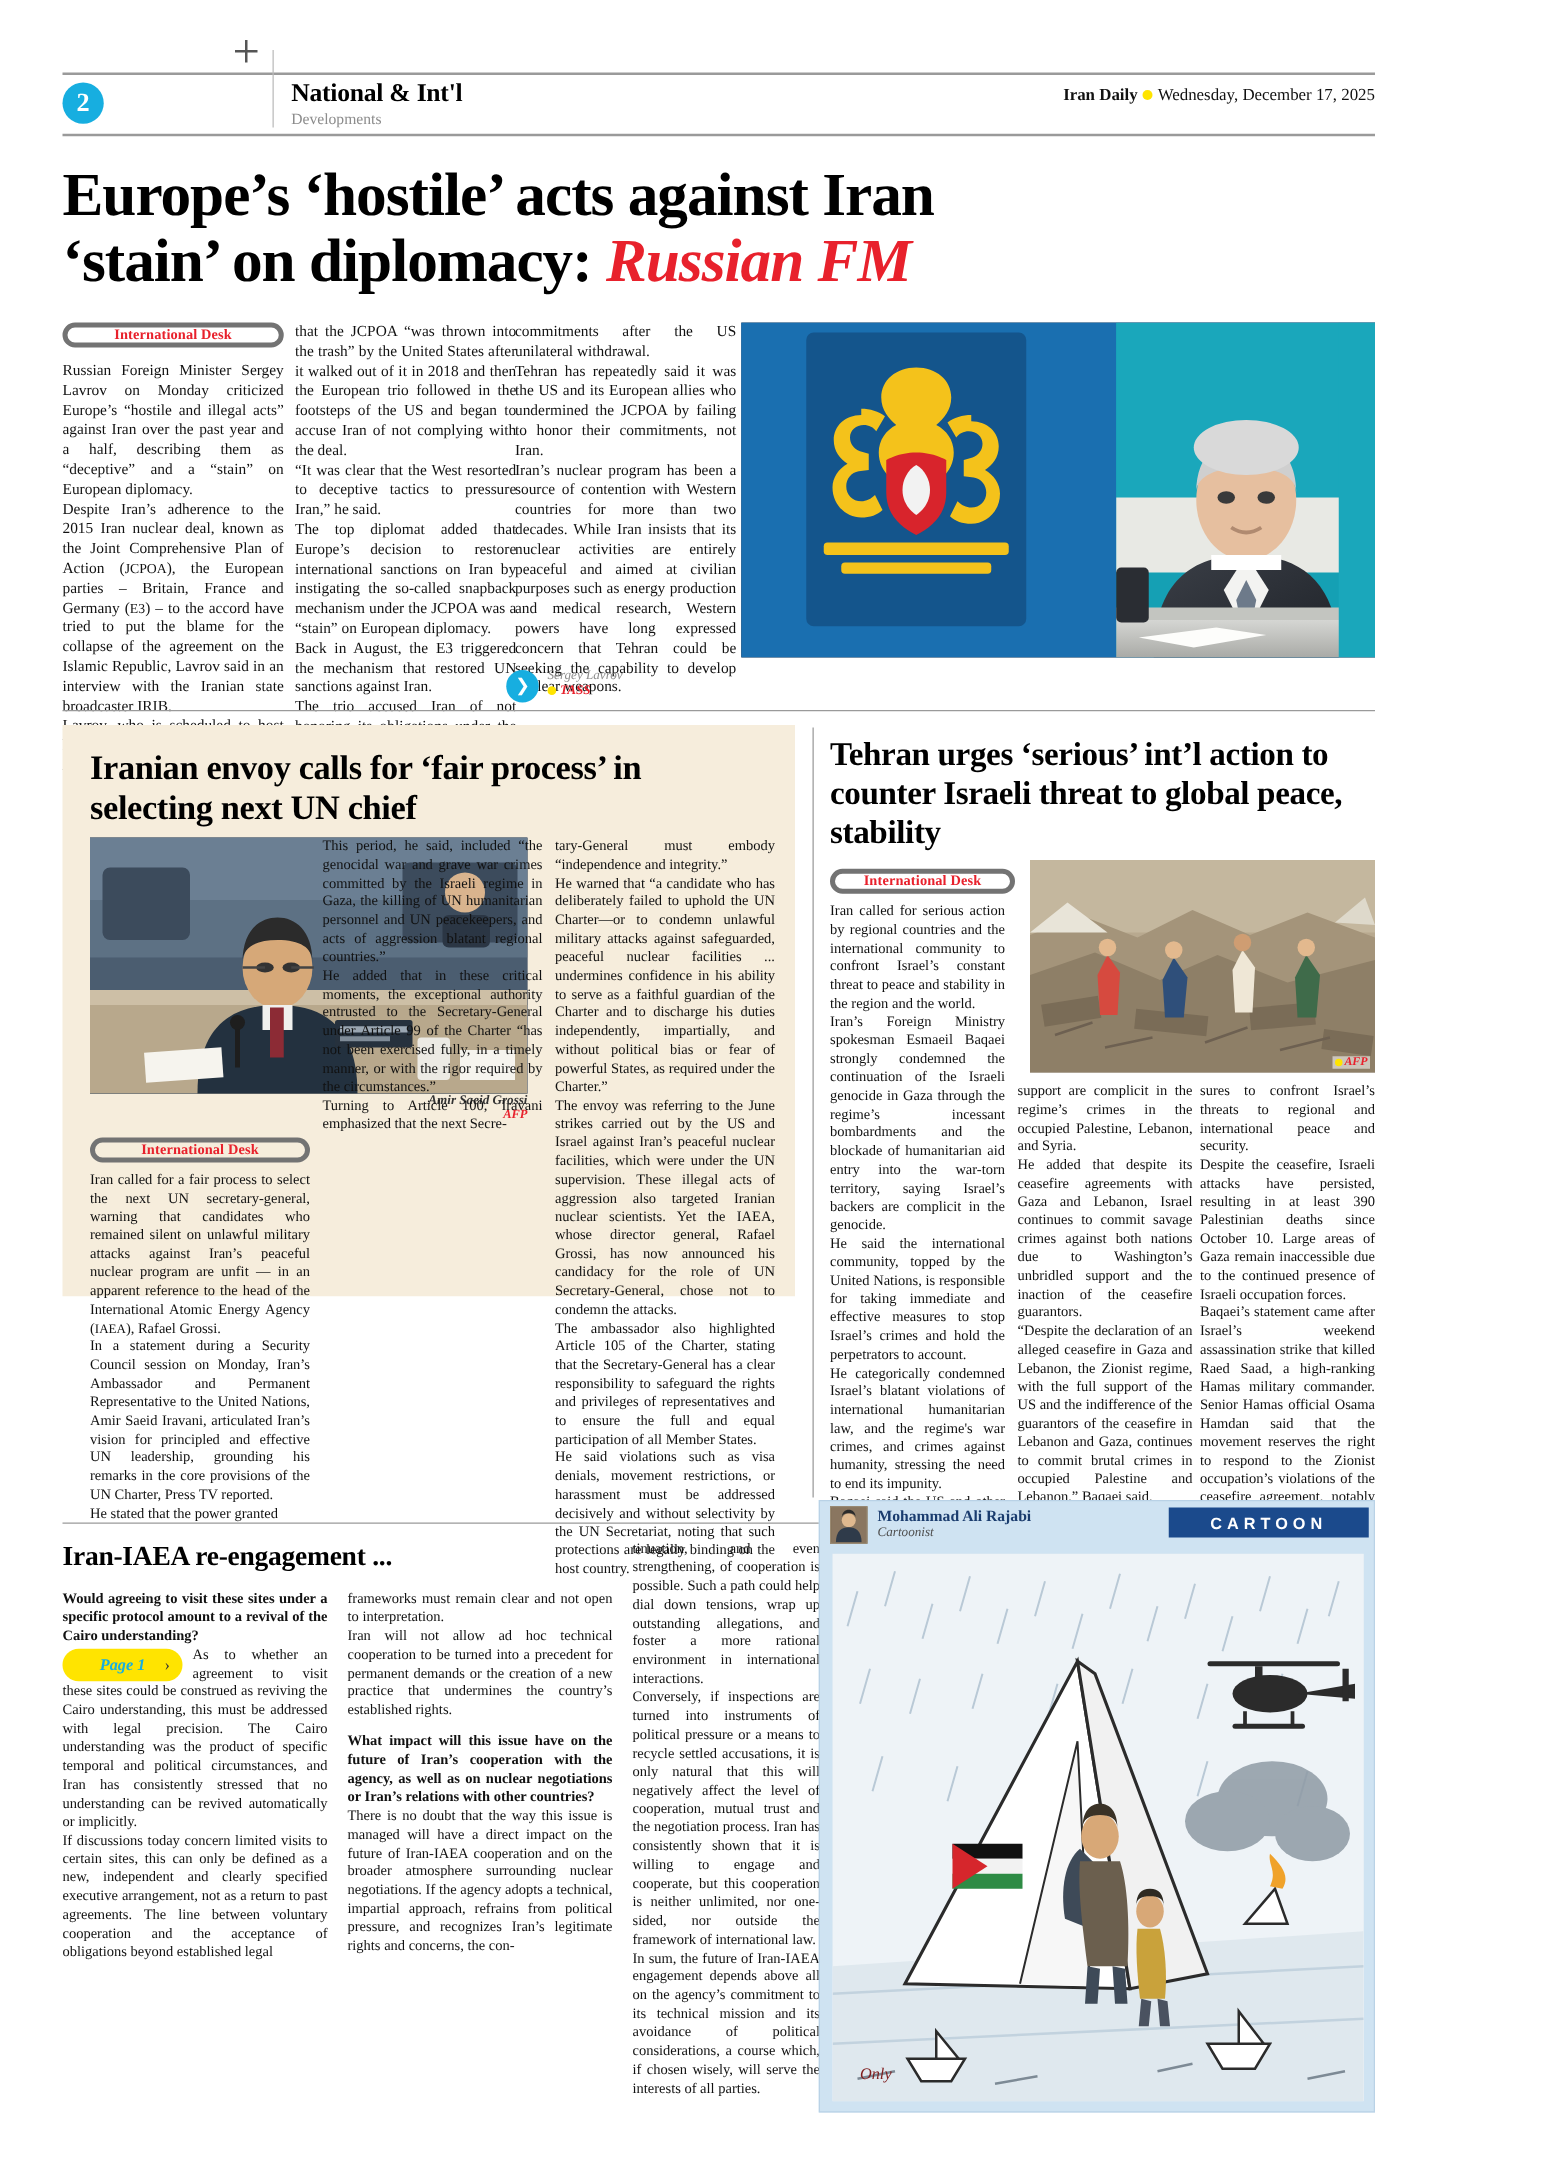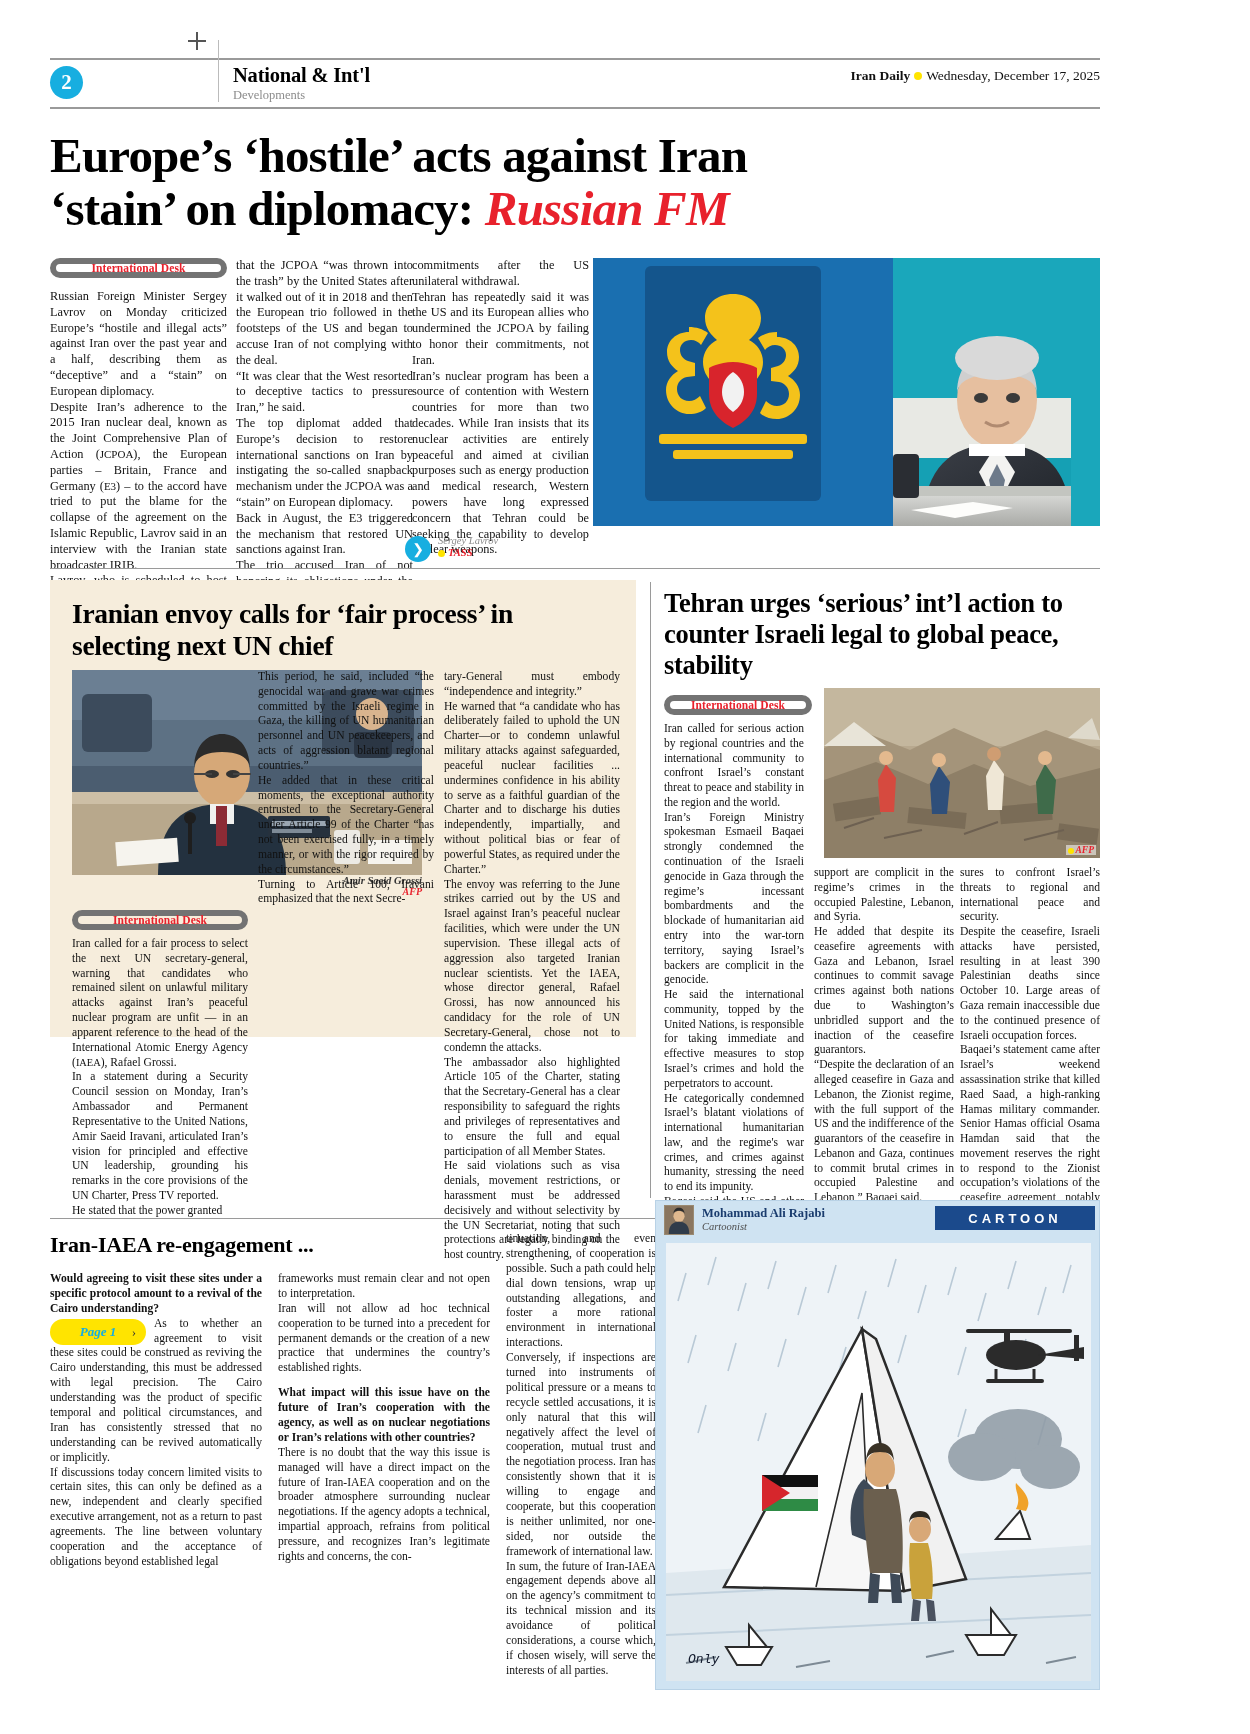--- a/index.html
+++ b/index.html
@@ -33,21 +33,21 @@
   .mast-right .brand { font-weight:bold; }
   .mast-dot { display:inline-block; width:8px; height:8px; border-radius:50%; background:#ffe400; margin:0 4px 1px 4px; vertical-align:middle; }
 
   
   .headline { position:absolute; left:50px; top:130px; width:830px; font-size:49px; line-height:1.08;
     font-weight:bold; letter-spacing:-0.8px; color:#000; font-family:"Liberation Serif", serif; }
   .headline .accent { color:#e8212c; font-style:italic; }
 
   
   .desk-tag {
-    border:6px solid #737373; border-radius:14px; height:20px;
+    border:4px solid #737373; border-radius:14px; height:20px;
     display:flex; align-items:center; justify-content:center;
     color:#e8212c; font-weight:bold; font-size:11.5px; letter-spacing:0.1px;
     background:transparent;
   }
 
   
   .a1 { position:absolute; left:50px; top:258px; width:1050px; }
   .a1-col { position:absolute; top:0; width:177px; font-size:12.3px; line-height:1.285; text-align:justify; color:#111; }
   .a1-c1 { left:0px; }
   .a1-c2 { left:186px; }
@@ -121,21 +121,21 @@
   
   .cartoon { position:absolute; left:605px; top:-32px; width:445px; height:490px; background:#cfe3f2; border:1px solid #b9d2e6; }
   .cart-head { position:absolute; left:0; top:0; width:445px; height:38px;padding-left:12px; }
   .cart-avatar { position:absolute; left:8px; top:4px; width:30px; height:30px; background:#7d6a55; border:1px solid #9a8a72; overflow:hidden; }
   .cart-name { position:absolute; left:46px; top:5px; font-size:12.5px; font-weight:bold; color:#1a3c6e; }
   .cart-role { position:absolute; left:46px; top:20px; font-size:10.5px; font-style:italic; color:#4d4d4d; }
   .cart-label { position:absolute; right:6px; top:5px; width:160px; height:24px; background:#1b4a8c; color:#fff;
     font-family:"Liberation Sans", sans-serif; font-size:13px; font-weight:bold; letter-spacing:4px;
     display:flex; align-items:center; justify-content:center; }
   .cart-art { position:absolute; left:10px; top:42px; width:425px; height:438px; background:#e9eff4; overflow:hidden; }
-  .cart-sign { position:absolute; left:22px; bottom:14px; font-size:13px; font-style:italic; color:#0f172a; font-family:Liberation Mono, monospace;margin-top:13px; }
+  .cart-sign { position:absolute; left:22px; bottom:14px; font-size:13px; font-style:italic; color:#7f1d1d; font-family:Liberation Serif, serif;margin-top:13px; }
 
   .photo-svg { display:block; width:100%; height:100%; }
 </style>
 </head>
 <body>
 
 <div class="page">
 
   <div class="crop-mark"></div>
 
@@ -312,21 +312,21 @@
           <p>He warned that “a candidate who has deliberately failed to uphold the UN Charter—or to condemn unlawful military attacks against safeguarded, peaceful nuclear facilities ... undermines confidence in his ability to serve as a faithful guardian of the Charter and to discharge his duties independently, impartially, and without political bias or fear of powerful States, as required under the Charter.”</p>
           <p>The envoy was referring to the June strikes carried out by the US and Israel against Iran’s peaceful nuclear facilities, which were under the UN supervision. These illegal acts of aggression also targeted Iranian nuclear scientists. Yet the IAEA, whose director general, Rafael Grossi, has now announced his candidacy for the role of UN Secretary-General, chose not to condemn the attacks.</p>
           <p>The ambassador also highlighted Article 105 of the Charter, stating that the Secretary-General has a clear responsibility to safeguard the rights and privileges of representatives and to ensure the full and equal participation of all Member States.</p>
           <p>He said violations such as visa denials, movement restrictions, or harassment must be addressed decisively and without selectivity by the UN Secretariat, noting that such protections are legally binding on the host country.</p>
         </div>
     </div>
 
     <div class="mid-divider"></div>
 
     <div class="mid-right">
-      <h2 class="h3">Tehran urges ‘serious’ int’l action to counter Israeli legal to global peace, stability</h2>
+      <h2 class="h3">Tehran urges ‘serious’ int’l action to counter Israeli threat to global peace, stability</h2>
 
       <div class="a3-desk">
         <div class="desk-tag">International Desk</div>
       </div>
 
       <div class="gaza-photo">
         <svg class="photo-svg" viewBox="0 0 276 170" preserveAspectRatio="xMidYMid slice">
           <rect width="276" height="170" fill="#b8a98f"></rect>
           <rect y="0" width="276" height="58" fill="#c4b79e"></rect>
 

